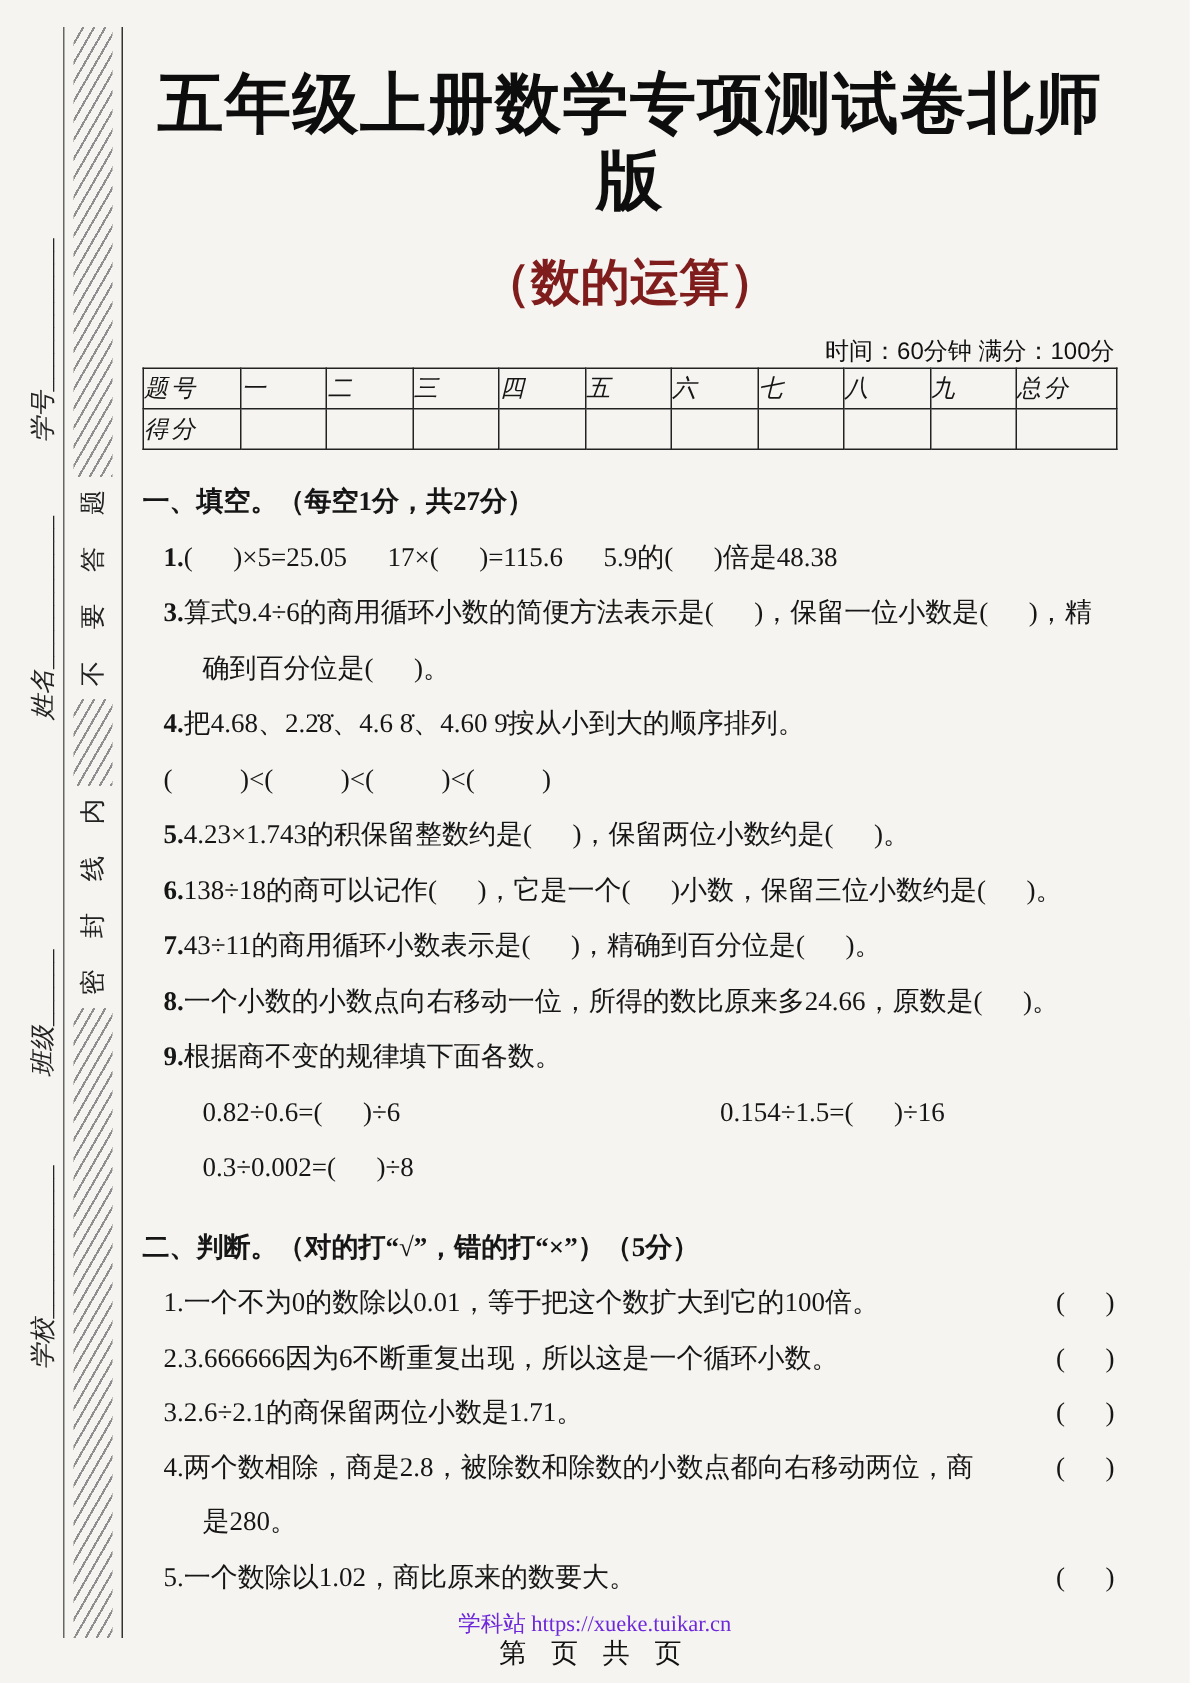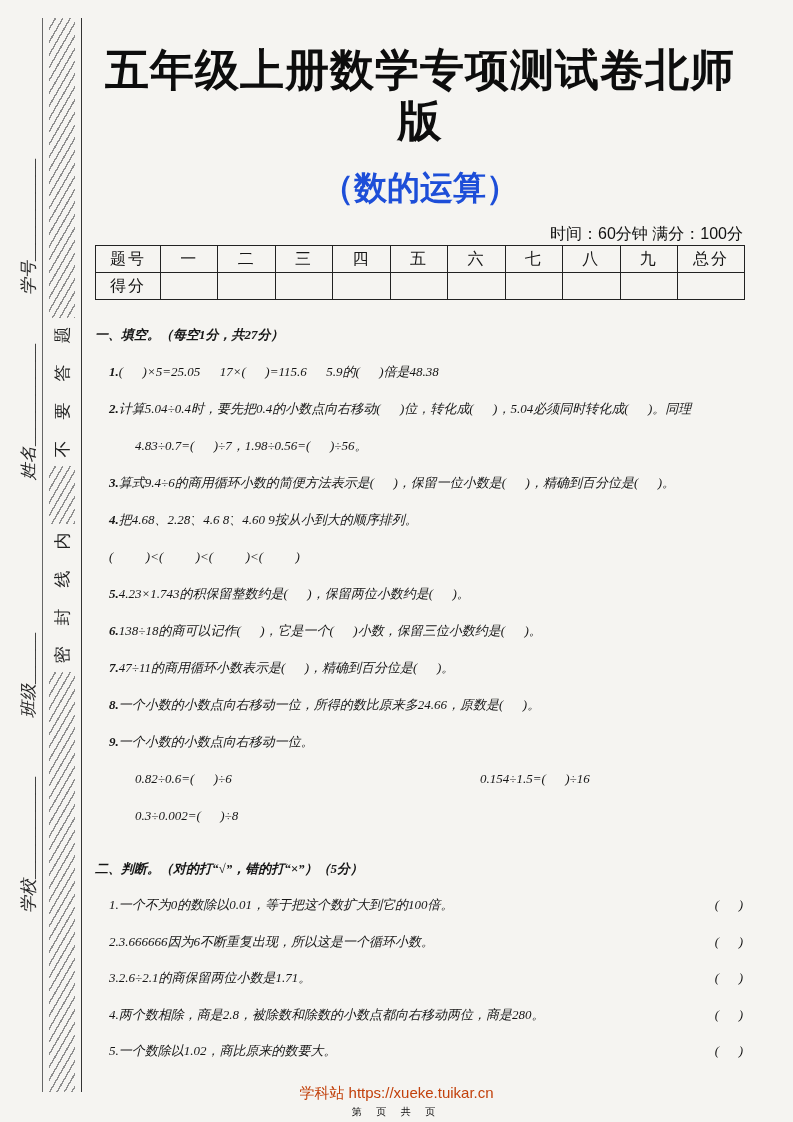--- a/index.html
+++ b/index.html
@@ -44,47 +44,47 @@
   .main{position:absolute;left:95px;top:17px;width:650px;}
   .exam-title{
     margin:28px 0 0;text-align:center;
     font-family:"Liberation Sans",sans-serif;
     font-weight:bold;font-size:44px;line-height:1.15;letter-spacing:1px;
     color:#0d0d0d;
   }
   .exam-subtitle{
     margin:24px 0 0;text-align:center;
     font-family:"Liberation Sans",sans-serif;
-    font-weight:bold;font-size:33px;line-height:1.1;color:#1d4ed8;
+    font-weight:bold;font-size:33px;line-height:1.1;color:#7f1d1d;
   }
   .exam-meta{
     margin:18px 2px 0 0;text-align:right;
     font-family:"Liberation Sans",sans-serif;font-size:16px;color:#111;
   }
   table.score{width:100%;border-collapse:collapse;table-layout:fixed;}
   table.score td{
-    border:1.6px solid #222;height:26px;padding:0;text-align:center;
-    font-size:16px;letter-spacing:2px;background:transparent;
+    border:1.6px solid #222;height:26px;padding:0;
+    font-size:16px;letter-spacing:2px;background:transparent;font-style:italic;
   }
   td.colwide{width:64px;}
   td.coltotal{width:66px;}
   
-  .sec{margin-top:16px;font-size:13px;font-style:italic;}
+  .sec{margin-top:16px;font-size:18px;}
   .sec-heading{font-weight:bold;line-height:37px;}
   .q{line-height:37px;padding-left:40px;text-indent:-26px;white-space:pre-wrap;}
   .q .no{font-weight:bold;}
   .ans-line{line-height:37px;padding-left:14px;white-space:pre-wrap;}
   .eq-grid{display:grid;grid-template-columns:345px 1fr;padding-left:40px;line-height:37px;white-space:pre-wrap;}
   .judge{display:flex;justify-content:space-between;line-height:36.5px;gap:44px;}
   .judge .jtext{padding-left:40px;text-indent:-26px;white-space:pre-wrap;}
   .judge .paren{flex:none;white-space:pre;padding-right:2px;}
   
   .footer{position:absolute;left:0;bottom:0;width:793px;text-align:center;}
-  .watermark{font-size:15px;color:#c2410c;font-family:Liberation Sans, sans-serif;line-height:18px;}
-  .page-num{font-size:10px;color:#111;letter-spacing:6px;line-height:20px;white-space:pre;}
+  .watermark{font-size:15px;color:#6d28d9;font-family:Liberation Serif, serif;line-height:18px;}
+  .page-num{font-size:18px;color:#111;letter-spacing:6px;line-height:20px;margin-bottom:10px;white-space:pre;}
 </style>
 </head>
 <body>
 
 <div class="page">
 
   <aside class="seal-area">
     <div class="hand-label lbl-xuehao">学号____________</div>
     <div class="hand-label lbl-xingming">姓名____________</div>
     <div class="hand-label lbl-banji">班级______</div>
@@ -143,36 +143,35 @@
           <td class="coltotal"></td>
         </tr>
       </tbody>
     </table>
 
     <section class="sec">
       <div class="sec-heading">一、填空。（每空1分，共27分）</div>
 
       <div class="q"><span class="no">1.</span><span>(      )×5=25.05      17×(      )=115.6      5.9的(      )倍是48.38</span></div>
 
-      <div class="q"><span class="no">2.</span><span>计算5.04÷0.4时，要先把0.4的小数点向右移动(      )位，转化成(      )，5.04必须同时转化成(      )。同理4.83÷0.7=(      )÷7，1.98÷0.56=(      )÷56。</span></div>
 
       <div class="q"><span class="no">3.</span><span>算式9.4÷6的商用循环小数的简便方法表示是(      )，保留一位小数是(      )，精确到百分位是(      )。</span></div>
 
       <div class="q"><span class="no">4.</span><span>把4.68、2.2̇8̇、4.6 8̇、4.60 9̇按从小到大的顺序排列。</span></div>
       <div class="ans-line">(          )&lt;(          )&lt;(          )&lt;(          )</div>
 
       <div class="q"><span class="no">5.</span><span>4.23×1.743的积保留整数约是(      )，保留两位小数约是(      )。</span></div>
 
       <div class="q"><span class="no">6.</span><span>138÷18的商可以记作(      )，它是一个(      )小数，保留三位小数约是(      )。</span></div>
 
-      <div class="q"><span class="no">7.</span><span>47÷11的商用循环小数表示是(      )，精确到百分位是(      )。</span></div>
+      <div class="q"><span class="no">7.</span><span>43÷11的商用循环小数表示是(      )，精确到百分位是(      )。</span></div>
 
       <div class="q"><span class="no">8.</span><span>一个小数的小数点向右移动一位，所得的数比原来多24.66，原数是(      )。</span></div>
 
-      <div class="q"><span class="no">9.</span><span>一个小数的小数点向右移动一位。</span></div>
+      <div class="q"><span class="no">9.</span><span>根据商不变的规律填下面各数。</span></div>
       <div class="eq-grid">
         <span>0.82÷0.6=(      )÷6</span>
         <span>0.154÷1.5=(      )÷16</span>
         <span>0.3÷0.002=(      )÷8</span>
       </div>
     </section>
 
     <section class="sec">
       <div class="sec-heading">二、判断。（对的打“√”，错的打“×”）（5分）</div>
 

